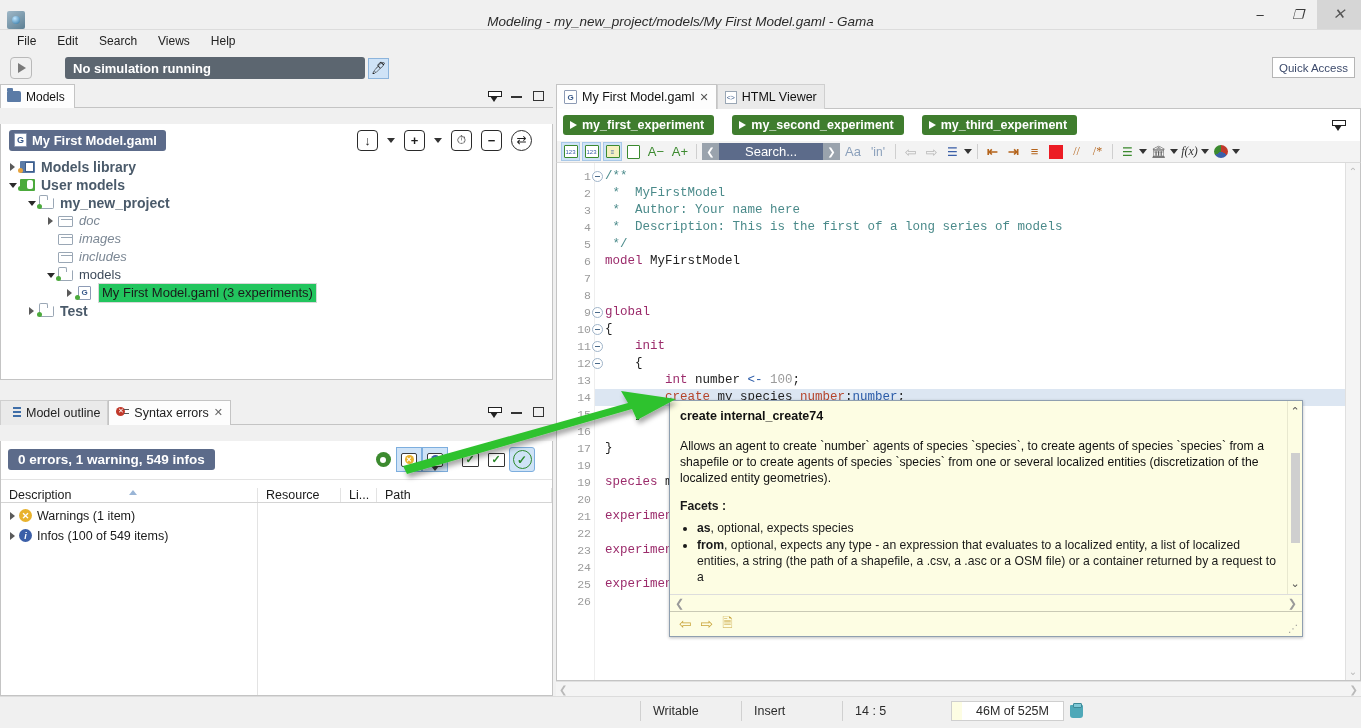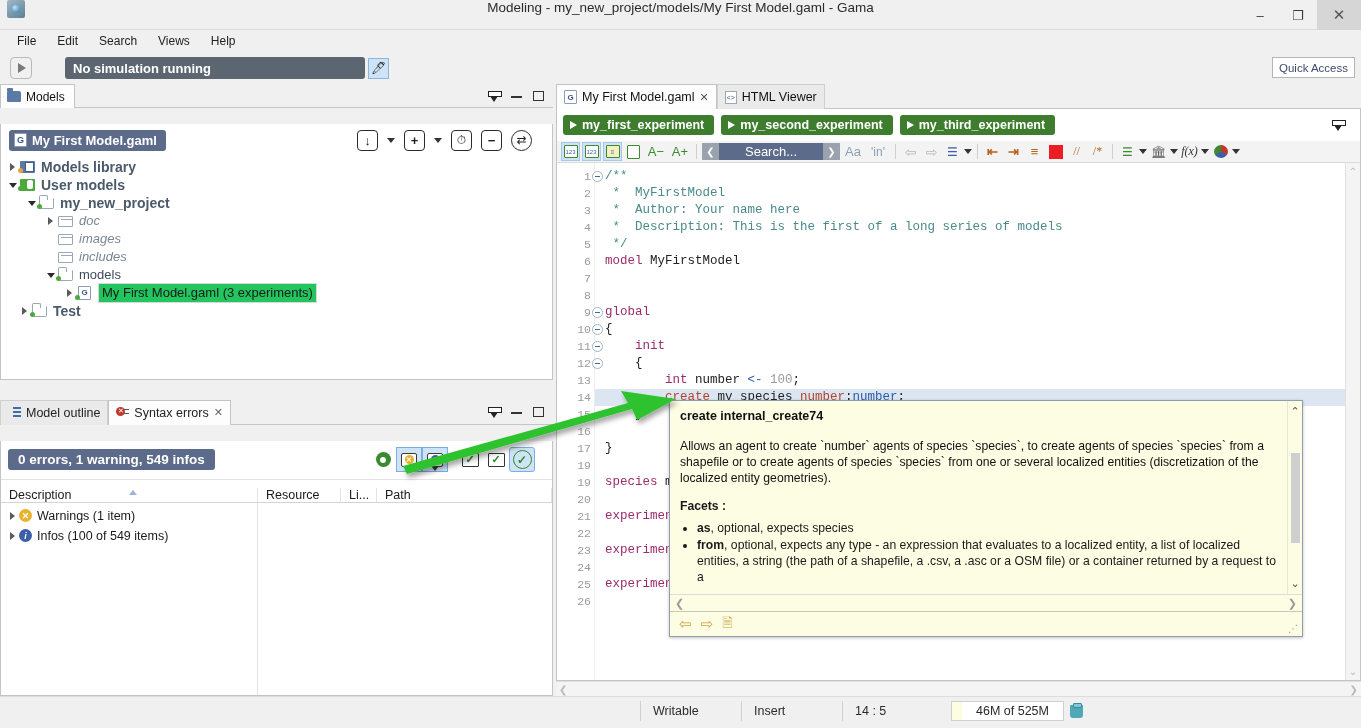--- a/index.html
+++ b/index.html
@@ -7,22 +7,22 @@
   body {
     width:1361px; height:728px; overflow:hidden;
     font-family:"Liberation Sans", sans-serif;
     font-size:12px;
     background:#f0f0f0;
     color:#1a1a1a;
     -webkit-font-smoothing:antialiased;
   }
   
   .titlebar{
-    height:30px; background:#f0f0f0; display:flex; align-items:flex-start;
-    border-bottom:1px solid #dcdcdc; position:relative;
+    height:30px; background:#f0f0f0; display:flex; align-items:flex-end;
+    border-bottom:1px solid #dcdcdc; position:relative;font-style:italic;
   }
   .app-icon{
     width:18px;height:18px;margin-left:7px;border-radius:2px;
     background:linear-gradient(145deg,#9fb8c8,#5d7f93);
     display:flex;align-items:center;justify-content:center;
   }
   .app-icon::after{content:"";width:8px;height:8px;border-radius:50%;
     background:radial-gradient(circle at 35% 30%,#bfe6ff,#2a6f9e);}
   .title-text{
     position:absolute;left:0;right:0;text-align:center;font-size:13.5px;color:#2b2b2b;
@@ -180,21 +180,21 @@
     display:flex;align-items:center;justify-content:center;font-weight:bold;font-style:italic;}
   
   .right-col{flex:1;display:flex;flex-direction:column;margin-left:3px;}
   .etabs{height:25px;display:flex;align-items:flex-end;}
   .etab{
     height:25px;display:flex;align-items:center;gap:5px;padding:0 7px;font-size:12.5px;
     background:#fdfdfd;border:1px solid #c4c4c4;border-bottom:none;color:#111;
   }
   .etab.inactive{background:#eaeaea;border-color:#cfcfcf;}
   .etab-rest{flex:1;height:24px;border-bottom:1px solid #c4c4c4;}
-  .expbar{height:32px;display:flex;align-items:center;padding:0 6px;gap:7px;background:#fff;
+  .expbar{height:32px;display:flex;align-items:center;padding:0 6px;gap:18px;background:#fff;
     border-left:1px solid #c4c4c4;border-right:1px solid #c4c4c4;}
   .exp-btn{
     background:#3f7d2e;color:#fff;font-weight:bold;font-size:12.5px;border-radius:3px;
     padding:3px 10px 3px 7px;display:flex;align-items:center;gap:5px;
   }
   .exp-btn .tri{width:0;height:0;border-left:7px solid #fff;border-top:4.5px solid transparent;
     border-bottom:4.5px solid transparent;}
   .exp-right{margin-left:auto;display:flex;align-items:center;padding-right:10px;}
   .etoolbar{
     height:22px;display:flex;align-items:center;gap:2px;padding:0 4px;background:#f3f3f3;
@@ -413,21 +413,21 @@
           <div class="trow" style="padding-left: 63px;">
             <span class="tw">
               <span class="arrow-c"></span>
             </span>
             <span class="ticon">
               <span class="gaml-ico">G</span>
               <span class="dot green"></span>
             </span>
             <span class="tlabel sel">My First Model.gaml (3 experiments)</span>
           </div>
-          <div class="trow" style="padding-left: 18px; text-align: right;">
+          <div class="trow" style="padding-left: 25px; text-align: right;">
             <span class="tw">
               <span class="arrow-c"></span>
             </span>
             <span class="ticon">
               <span class="fld-open"></span>
               <span class="dot green"></span>
             </span>
             <span class="tlabel bold">Test</span>
           </div>
         </div>

